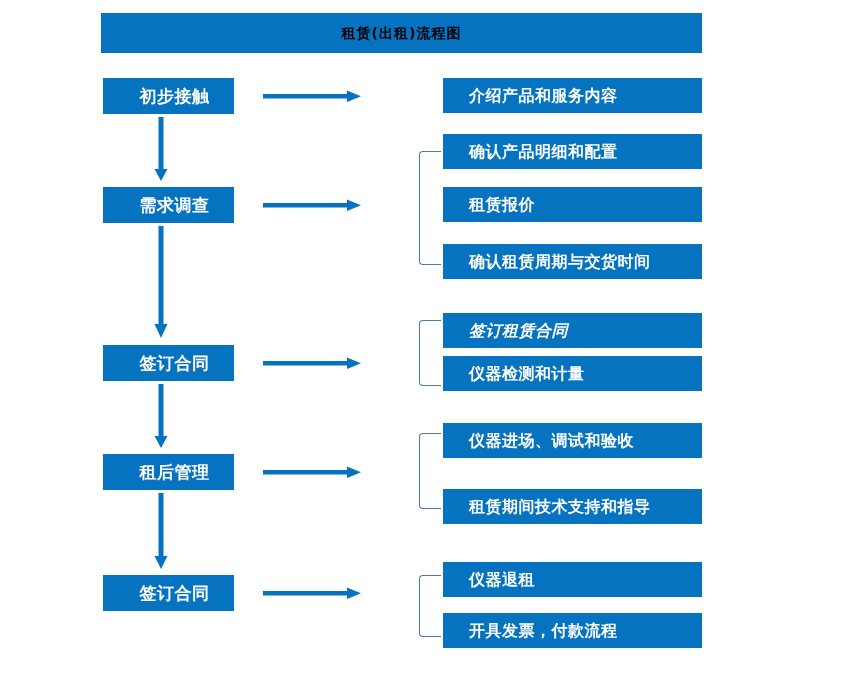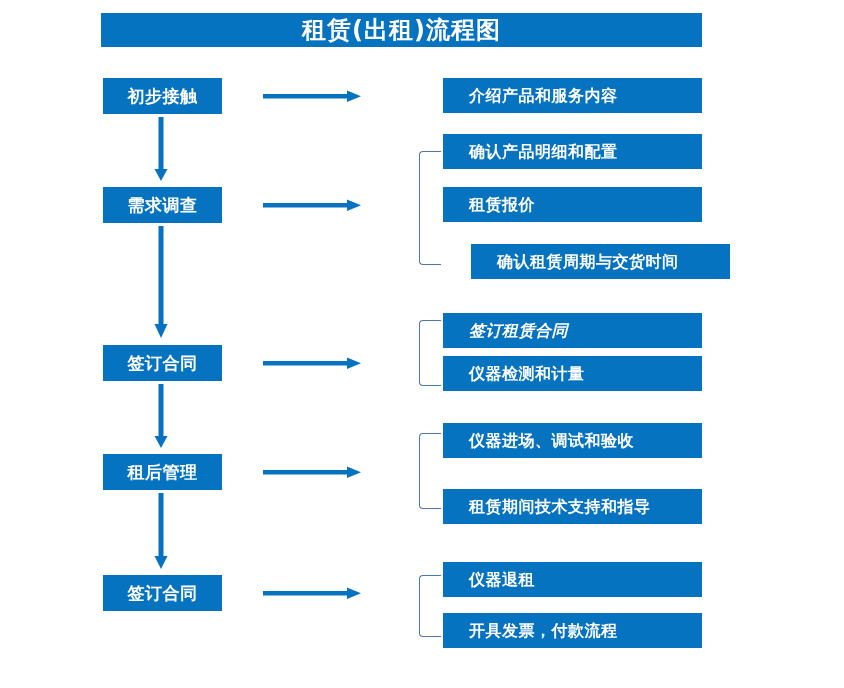--- a/index.html
+++ b/index.html
@@ -21,42 +21,43 @@
     width: 844px;
     height: 688px;
   }
 
   
   .title-bar {
     position: absolute;
     left: 101px;
     top: 13px;
     width: 601px;
-    height: 34px;
+    height: 40px;
     background: #0673C0;
-    color: #ffffff;
+    color: #000000;
     display: flex;
     align-items: center;
     justify-content: center;
-    font-size: 24px;
+    font-size: 14px;
     font-weight: bold;
     letter-spacing: 1px;
     line-height: 1;
   }
 
   
   .node {
     position: absolute;
     background: #0673C0;
     color: #ffffff;
     display: flex;
     align-items: center;
     font-weight: bold;
     line-height: 1;
     white-space: nowrap;
+    padding-left: 12px;
   }
 
   
   .stage {
     left: 103px;
     width: 119px;
     height: 36px;
     justify-content: center;
     font-size: 17px;
     letter-spacing: 0.5px;
@@ -74,21 +75,21 @@
     height: 35px;
     justify-content: flex-start;
     padding-left: 26px;
     box-sizing: border-box;
     font-size: 16px;
     letter-spacing: 0.5px;
   }
   .detail-1  { top: 78px;  }
   .detail-2  { top: 134px; }
   .detail-3  { top: 187px; }
-  .detail-4  { top: 244px; margin-left: 28px; }
+  .detail-4  { top: 244px; }
   .detail-5  { top: 313px; font-style: italic; }
   .detail-6  { top: 356px; }
   .detail-7  { top: 423px; align-items: center; }
   .detail-8  { top: 489px; }
   .detail-9  { top: 562px; text-align: center; }
   .detail-10 { top: 613px; }
 
   
   .arrow-h {
     position: absolute;

